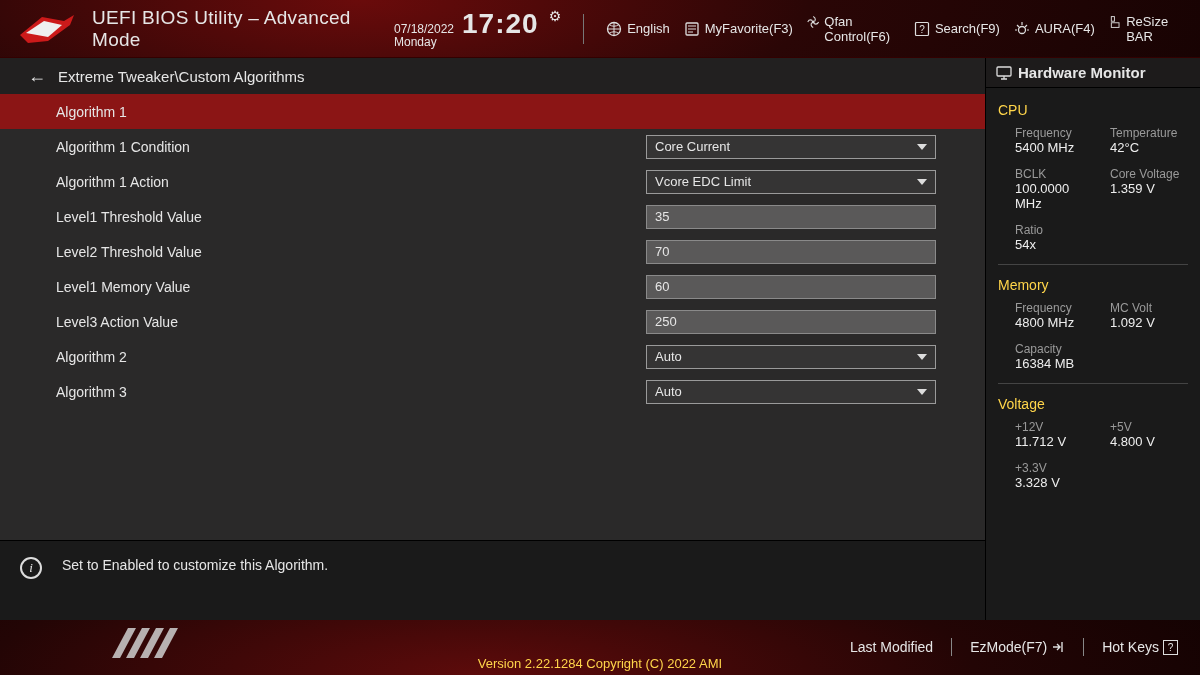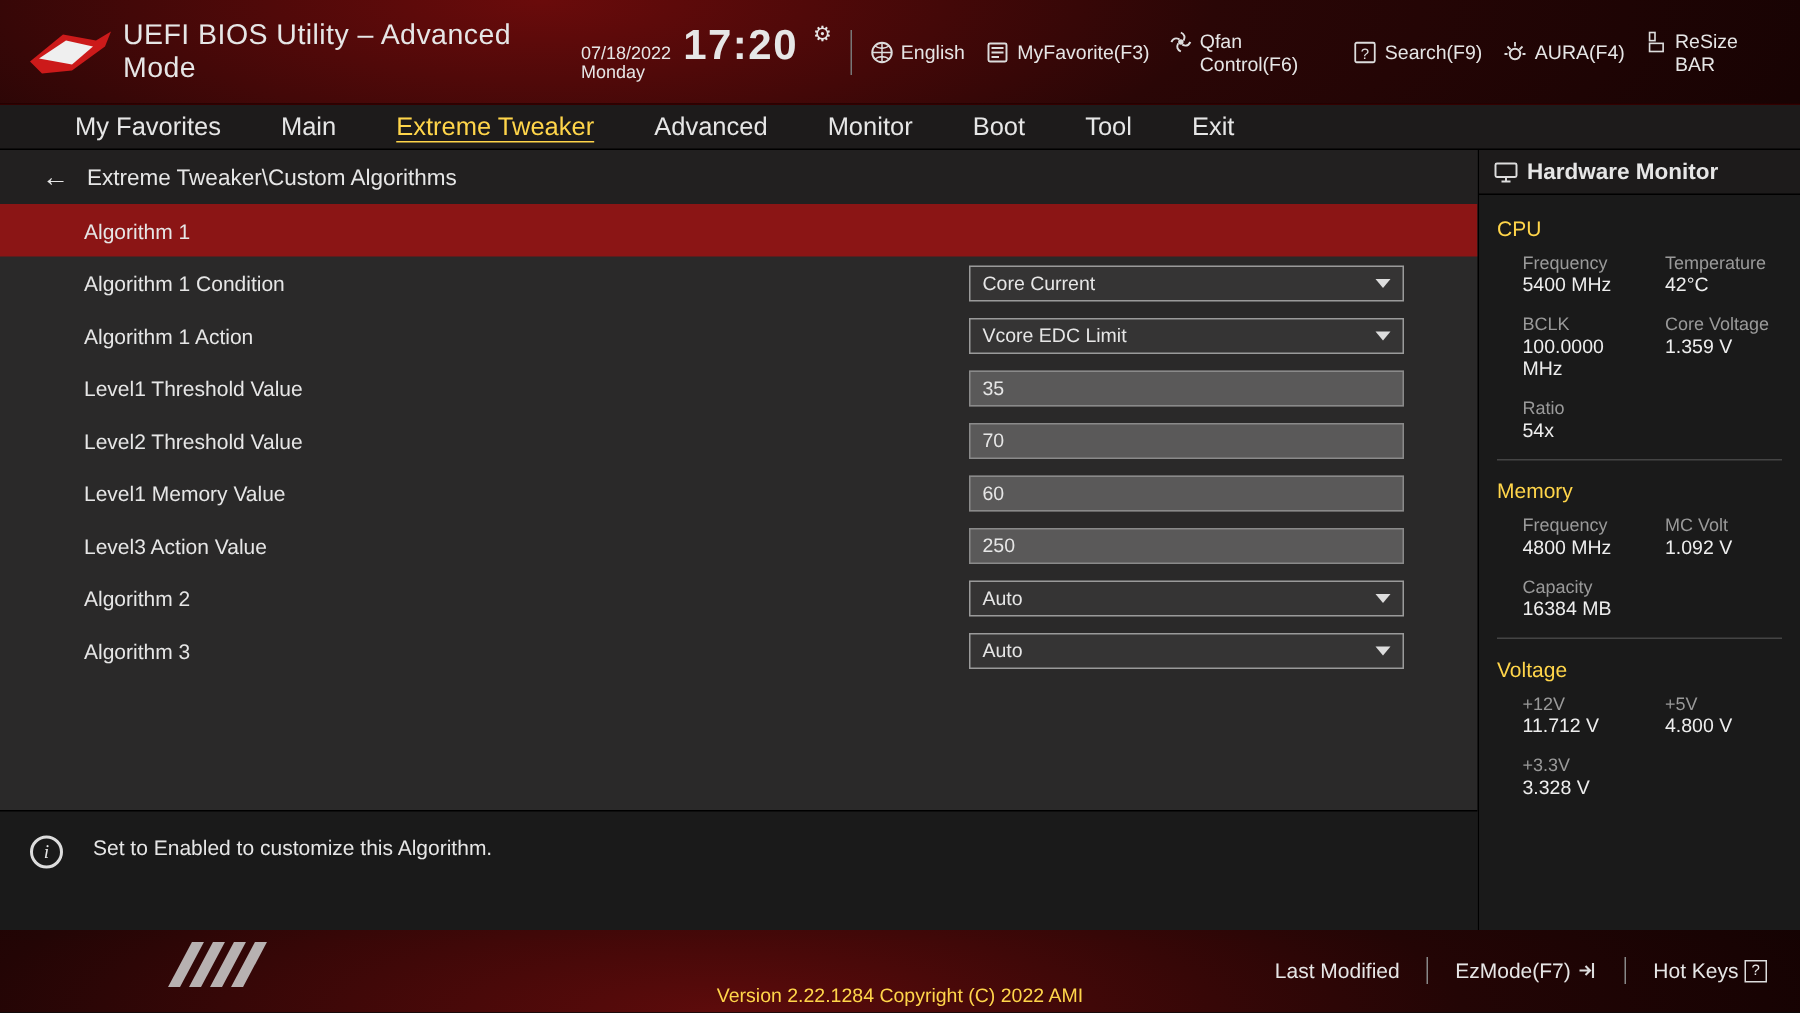--- a/index.html
+++ b/index.html
@@ -2,23 +2,23 @@
 <html><head>
 <meta charset="utf-8">
 <style>
   * { box-sizing: border-box; margin: 0; padding: 0; font-family: "Segoe UI", Arial, sans-serif; }
   html, body { width: 1200px; height: 675px; overflow: hidden; background: #000; color: #e6e6e6; }
 
   .root { width: 1200px; height: 675px; display: flex; flex-direction: column; }
 
   
   .header {
-    height: 70px;
+    height: 58px;
     background: radial-gradient(1000px 300px at 30% 0%, #6a0b0b 0%, #2a0606 45%, #120202 100%);
-    display: flex; align-items: center; padding: 0 18px; gap: 6px; border-bottom: 1px solid #300;
+    display: flex; align-items: center; padding: 0 18px; gap: 16px; border-bottom: 1px solid #300;
     position: relative;
   }
   .rog-logo { width: 58px; height: 36px; flex: 0 0 auto; }
   .title { font-size: 19px; font-weight: 500; letter-spacing: .3px; }
   .clock-group { display: flex; align-items: baseline; gap: 8px; margin-left: 6px; }
   .date-block { display: flex; flex-direction: column; font-size: 12px; line-height: 1.05; margin-top:4px; }
   .time { font-size: 28px; font-weight: 700; letter-spacing: 1px; }
   .gear { font-size: 14px; align-self: flex-start; margin-left: 2px; }
   .vsep { width: 1px; height: 30px; background: #777; margin: 0 6px; }
   .toolbar { display: flex; align-items: center; gap: 14px; font-size: 13px; }
@@ -146,30 +146,20 @@
       <span class="tb-item">
         <svg class="tb-ico" viewBox="0 0 16 16">
             <rect x="3" y="1" width="4" height="6" fill="none" stroke="#ddd" stroke-width="1.2"></rect>
             <rect x="3" y="9" width="10" height="6" fill="none" stroke="#ddd" stroke-width="1.2"></rect>
           </svg>
         <span>ReSize BAR</span>
       </span>
     </div>
   </div>
 
-  <div class="tabs">
-    <span class="tab">My Favorites</span>
-    <span class="tab">Main</span>
-    <span class="tab active">Extreme Tweaker</span>
-    <span class="tab">Advanced</span>
-    <span class="tab">Monitor</span>
-    <span class="tab">Boot</span>
-    <span class="tab">Tool</span>
-    <span class="tab">Exit</span>
-  </div>
 
   <div class="body">
     <div class="main">
       <div class="breadcrumb-row">
         <span class="back-arrow">←</span>
         <span>Extreme Tweaker\Custom Algorithms</span>
       </div>
 
       <div class="rows" id="rows">
           <div class="row selected">

